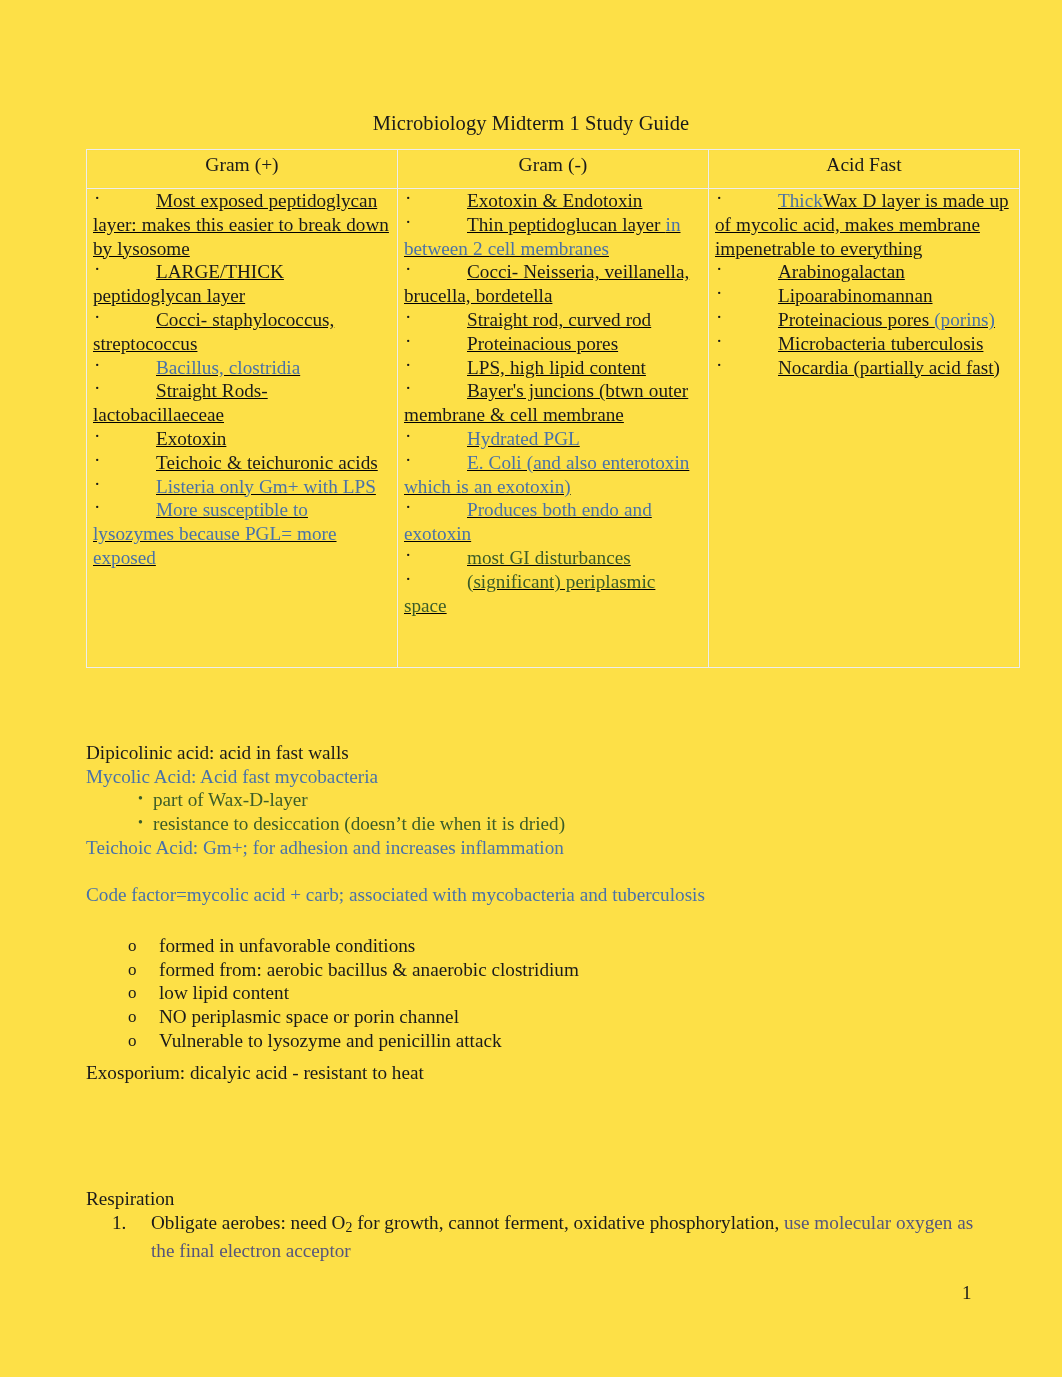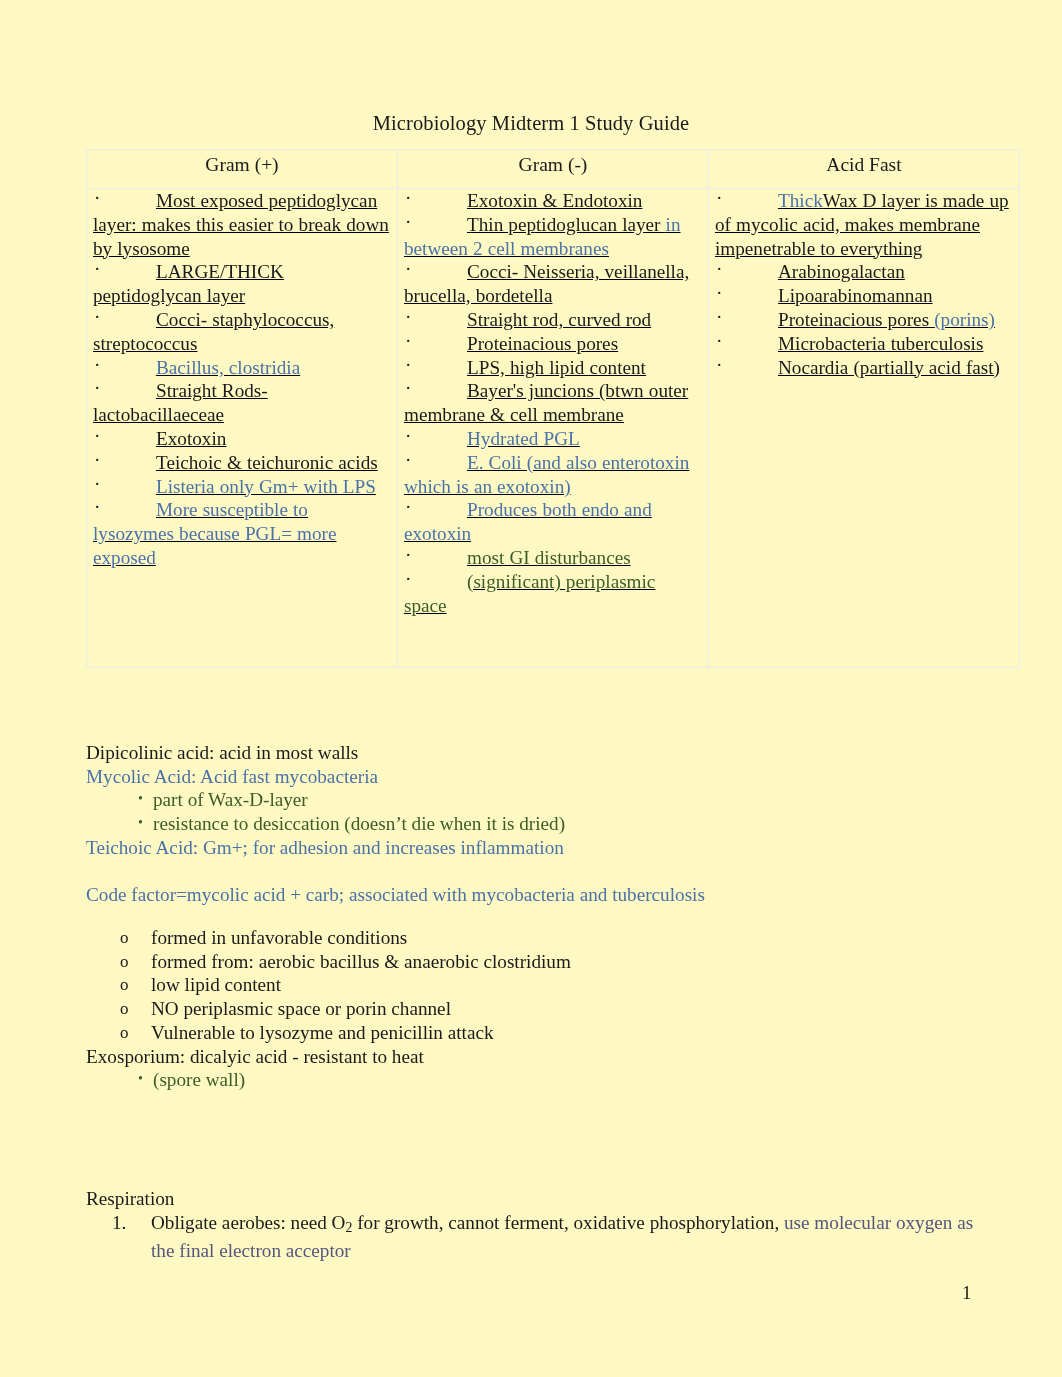--- a/index.html
+++ b/index.html
@@ -14,21 +14,21 @@
     position: relative;
     font-family: "Liberation Serif", "DejaVu Serif", serif;
     color: #000000;
     overflow: hidden;
   }
   .page {
     position: absolute;
     top: 0; left: 0;
     width: 1062px;
     height: 1377px;
-    background: #fef9c3;
+    background: #fde047;
   }
   .doc-title {
     position: absolute;
     top: 110px;
     left: 0;
     width: 1062px;
     text-align: center;
     font-size: 20.5px;
     line-height: 26px;
     letter-spacing: 0.1px;
@@ -117,21 +117,21 @@
   }
   .lvl-dot > li::before {
     content: "\2022";
     position: absolute;
     left: 52px;
     top: -1px;
     font-size: 14px;
   }
   .lvl-o {
     list-style: none;
-    margin: 0;
+    margin: 8px;
     padding: 0;
   }
   .lvl-o > li {
     position: relative;
     padding-left: 65px;
   }
   .lvl-o > li::before {
     content: "o";
     position: absolute;
     left: 34px;
@@ -271,43 +271,40 @@
               <li>
                 <span class="wrap"><span>Nocardia (partially acid fast)</span></span>
               </li>
             </ul>
       </td>
     </tr>
   </tbody>
     </table>
 
   <div class="body-block" style="top:741px;">
-    <p>Dipicolinic acid: acid in most walls</p>
+    <p>Dipicolinic acid: acid in fast walls</p>
     <p class="blue">Mycolic Acid: Acid fast mycobacteria</p>
     <ul class="lvl-dot green">
       <li>part of Wax-D-layer</li>
       <li>resistance to desiccation (doesn’t die when it is dried)</li>
     </ul>
     <p class="blue">Teichoic Acid: Gm+; for adhesion and increases inflammation</p>
     <div class="blank-line"></div>
     <p class="blue">Code factor=mycolic acid + carb; associated with mycobacteria and tuberculosis</p>
   </div>
 
   <div class="body-block" style="top:926px;">
     <ul class="lvl-o">
       <li>formed in unfavorable conditions</li>
       <li>formed from: aerobic bacillus &amp; anaerobic clostridium</li>
       <li>low lipid content</li>
       <li>NO periplasmic space or porin channel</li>
       <li>Vulnerable to lysozyme and penicillin attack</li>
     </ul>
     <p>Exosporium: dicalyic acid - resistant to heat</p>
-    <ul class="lvl-dot green">
-      <li>(spore wall)</li>
-    </ul>
   </div>
 
   <div class="body-block" style="top:1187px;">
     <p>Respiration</p>
     <ul class="lvl-num">
       <li data-num="1."><span>Obligate aerobes: need O</span><sub>2</sub><span> for growth, cannot ferment, oxidative phosphorylation, </span><span class="purple">use molecular oxygen as the final electron acceptor</span></li>
     </ul>
   </div>
 
   <div class="pgnum">1</div>

